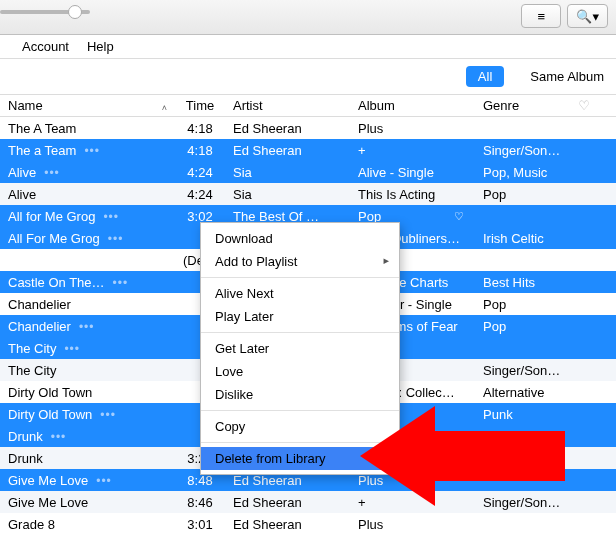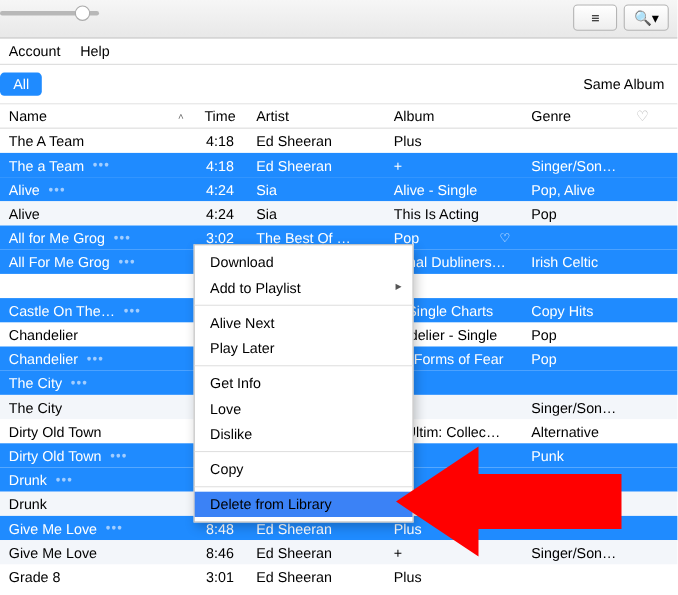--- a/index.html
+++ b/index.html
@@ -3,44 +3,44 @@
 <meta charset="utf-8">
 <style>
   *{box-sizing:border-box;margin:0;padding:0;font-family:-apple-system,"Helvetica Neue",Arial,sans-serif;font-size:13px;color:#000}
   body{width:616px;height:541px;overflow:hidden;background:#fff;position:relative}
   .toolbar{height:35px;background:linear-gradient(#f6f6f6,#e8e8e8);border-bottom:1px solid #bfbfbf;display:flex;align-items:center;position:relative}
   .slider{position:absolute;left:0;top:10px;width:90px;height:4px;background:#b8b8b8;border-radius:2px}
   .slider-thumb{position:absolute;left:68px;top:-5px;width:14px;height:14px;background:#fff;border:1px solid #aaa;border-radius:50%}
   .apple{position:absolute;left:348px;top:5px;font-size:22px;color:#6f6f6f}
   .btn-group{position:absolute;right:8px;top:4px;display:flex;gap:6px}
   .tb-btn{height:24px;min-width:40px;padding:0 8px;background:linear-gradient(#fff,#eee);border:1px solid #b5b5b5;border-radius:4px;display:flex;align-items:center;justify-content:center;color:#555}
-  .menubar{height:24px;display:flex;align-items:center;gap:18px;padding-left:8px;border-bottom:1px solid #dcdcdc;background:#fff}
+  .menubar{height:24px;display:flex;align-items:center;gap:18px;padding-left:22px;border-bottom:1px solid #dcdcdc;background:#fff}
   .menubar span{color:#000}
-  .filterbar{height:36px;display:flex;align-items:center;justify-content:space-between;gap:14px;border-bottom:1px solid #dcdcdc}
+  .filterbar{height:36px;display:flex;align-items:center;justify-content:flex-end;gap:14px;border-bottom:1px solid #dcdcdc}
   .pill{padding:3px 12px;border-radius:4px}
   .pill.active{background:#1f8bff;color:#fff}
   .thead{display:flex;height:22px;align-items:center;border-bottom:1px solid #dcdcdc;background:#fff;font-size:12px;color:#333}
   .thead>div{padding-left:8px}
-  .c-name{width:175px;display:flex;align-items:center;gap:4px}
+  .c-name{width:175px;display:flex;align-items:flex-end;gap:4px}
   .c-time{width:50px;text-align:center;padding-right:8px!important}
   .c-artist{width:125px}
   .c-album{width:125px}
   .c-genre{width:90px}
   .c-love{width:30px;text-align:center;color:#bbb}
   .rows{}
   .row{display:flex;height:22px;align-items:center;font-size:13px}
   .row>div{padding-left:8px;white-space:nowrap;overflow:hidden;text-overflow:clip}
   .row.sel{background:#1f8bff}
   .row.sel>div{color:#fff}
   .row.alt{background:#f3f6fa}
   .dots{opacity:.75;font-size:12px;letter-spacing:1px;margin-left:4px}
   .row.sel .dots{color:#cfe4ff}
   .row .dots{color:#9aa}
   .heart{color:#fff;font-size:11px}
-  .ctxmenu{position:absolute;left:176px;top:222px;width:200px;background:#fff;border:1px solid #bcbcbc;box-shadow:2px 4px 10px rgba(0,0,0,.25);padding:4px 0;z-index:10}
+  .ctxmenu{position:absolute;left:200px;top:222px;width:200px;background:#fff;border:1px solid #bcbcbc;box-shadow:2px 4px 10px rgba(0,0,0,.25);padding:4px 0;z-index:10}
   .ctxmenu .mi{padding:4px 14px;font-size:13px;color:#000;position:relative}
   .ctxmenu .sep{height:1px;background:#e0e0e0;margin:4px 0}
   .ctxmenu .mi.sel{background:#3b82f6}
   .ctxmenu .sub::after{content:"▸";position:absolute;right:10px;color:#555;font-size:11px}
   .arrow{position:absolute;left:360px;top:401px;z-index:20}
   .sort-caret{font-size:9px;color:#666;margin-left:auto;margin-right:8px}
 </style>
 </head>
 <body>
 
@@ -96,21 +96,21 @@
       <div class="c-artist">Ed Sheeran</div>
       <div class="c-album">+</div>
       <div class="c-genre">Singer/Son…</div>
       <div class="c-love heart"></div>
     </div>
     <div class="row sel">
       <div class="c-name">Alive<span class="dots">•••</span></div>
       <div class="c-time">4:24</div>
       <div class="c-artist">Sia</div>
       <div class="c-album">Alive - Single</div>
-      <div class="c-genre">Pop, Alive</div>
+      <div class="c-genre">Pop, Music</div>
       <div class="c-love heart"></div>
     </div>
     <div class="row alt">
       <div class="c-name">Alive</div>
       <div class="c-time">4:24</div>
       <div class="c-artist">Sia</div>
       <div class="c-album">This Is Acting</div>
       <div class="c-genre">Pop</div>
       <div class="c-love heart"></div>
     </div>
@@ -134,21 +134,21 @@
       <div class="c-artist"></div>
       <div class="c-album">(Deluxe)</div>
       <div class="c-genre">Pop</div>
       <div class="c-love heart"></div>
     </div>
     <div class="row sel">
       <div class="c-name">Castle On The…<span class="dots">•••</span></div>
       <div class="c-time"></div>
       <div class="c-artist"></div>
       <div class="c-album">K Single Charts</div>
-      <div class="c-genre">Copy Hits</div>
+      <div class="c-genre">Best Hits</div>
       <div class="c-love heart"></div>
     </div>
     <div class="row">
       <div class="c-name">Chandelier</div>
       <div class="c-time"></div>
       <div class="c-artist"></div>
       <div class="c-album">andelier - Single</div>
       <div class="c-genre">Pop</div>
       <div class="c-love heart"></div>
     </div>
@@ -234,21 +234,21 @@
     </div>
   </div>
 
 <div class="ctxmenu">
   <div class="mi">Download</div>
   <div class="mi sub">Add to Playlist</div>
   <div class="sep"></div>
   <div class="mi">Alive Next</div>
   <div class="mi">Play Later</div>
   <div class="sep"></div>
-  <div class="mi">Get Info</div>
+  <div class="mi">Get Later</div>
   <div class="mi">Love</div>
   <div class="mi">Dislike</div>
   <div class="sep"></div>
   <div class="mi">Copy</div>
   <div class="sep"></div>
   <div class="mi sel">Delete from Library</div>
 </div>
 
 <svg class="arrow" width="210" height="110">
   <polygon points="0,55 75,5 75,30 205,30 205,80 75,80 75,105" fill="#ff0000"></polygon>

